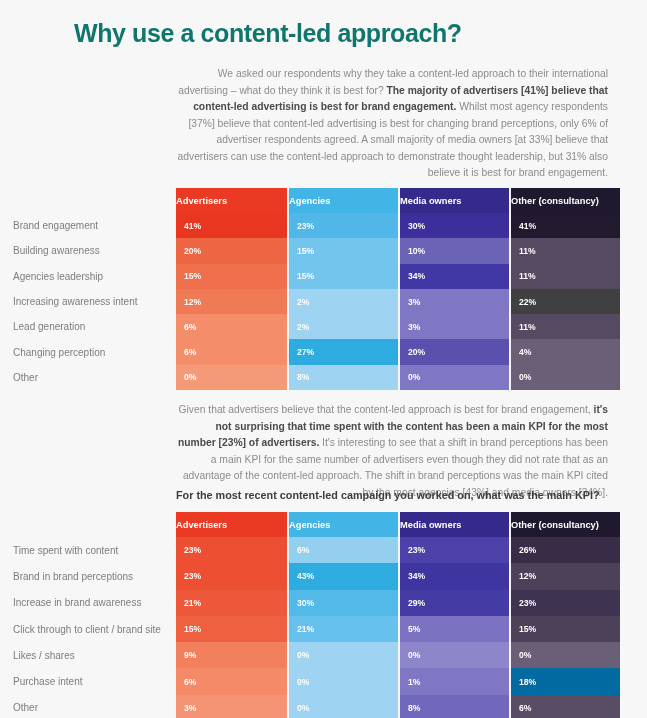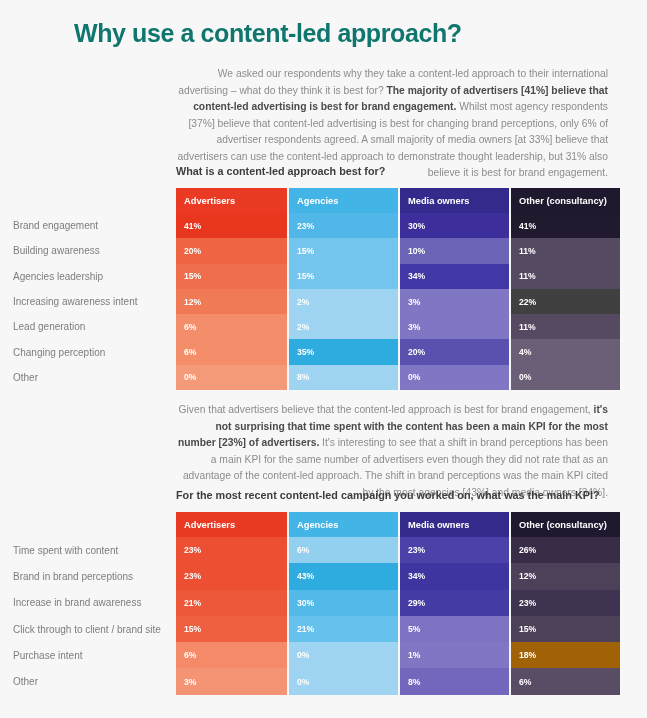--- a/index.html
+++ b/index.html
@@ -82,21 +82,21 @@
 
   .matrix th.corner {
     background: transparent;
     border: none;
   }
   .matrix th.colhead {
     color: #ffffff;
     font-size: 9.3px;
     font-weight: bold;
     text-align: left;
-    padding: 6px 0 6px 8px;
+    padding: 6px 0 6px 0;
     height: 13px;
     vertical-align: middle;
   }
   .matrix td.rowlabel {
     text-align: left;
     padding-right: 25px;
     font-size: 10px;
     color: #7d7d7d;
     background: transparent;
     white-space: nowrap;
@@ -119,21 +119,20 @@
 <body>
 
 <div class="page">
 
   <h1 class="title">Why use a content-led approach?</h1>
 
   <p class="para para-1">
     <span>We asked our respondents why they take a content-led approach to their international advertising – what do they think it is best for? </span><b>The majority of advertisers [41%] believe that content-led advertising is best for brand engagement.</b><span> Whilst most agency respondents [37%] believe that content-led advertising is best for changing brand perceptions, only 6% of advertiser respondents agreed. A small majority of media owners [at 33%] believe that advertisers can use the content-led approach to demonstrate thought leadership, but 31% also believe it is best for brand engagement.</span>
   </p>
 
-  <div class="subhead subhead-1">What is a content-led approach best for?</div>
 
   <div class="matrix matrix-1">
     <table>
       <colgroup>
         <col class="labelcol">
           <col class="datacol">
           <col class="datacol">
           <col class="datacol">
           <col class="datacol">
       </colgroup>
@@ -178,21 +177,21 @@
         <tr>
           <td class="rowlabel">Lead generation</td>
           <td class="cell" style="background:#f48e6a">6%</td>
           <td class="cell sep-a" style="background:#9ed4f1">2%</td>
           <td class="cell sep-a" style="background:#8077c4">3%</td>
           <td class="cell sep-a" style="background:#564a63">11%</td>
         </tr>
         <tr>
           <td class="rowlabel">Changing perception</td>
           <td class="cell" style="background:#f48e6a">6%</td>
-          <td class="cell sep-a" style="background:#2facdf">35%</td>
+          <td class="cell sep-a" style="background:#2facdf">27%</td>
           <td class="cell sep-a" style="background:#5a50ae">20%</td>
           <td class="cell sep-a" style="background:#6b5f78">4%</td>
         </tr>
         <tr>
           <td class="rowlabel">Other</td>
           <td class="cell" style="background:#f59a78">0%</td>
           <td class="cell sep-a" style="background:#9ed4f1">8%</td>
           <td class="cell sep-a" style="background:#8077c4">0%</td>
           <td class="cell sep-a" style="background:#6b5f78">0%</td>
         </tr>
@@ -247,25 +246,32 @@
           <td class="cell sep-a" style="background:#3e3350">23%</td>
         </tr>
         <tr>
           <td class="rowlabel">Click through to client / brand site</td>
           <td class="cell" style="background:#ee6040">15%</td>
           <td class="cell sep-a" style="background:#66c1ec">21%</td>
           <td class="cell sep-a" style="background:#7b72c1">5%</td>
           <td class="cell sep-a" style="background:#4d4159">15%</td>
         </tr>
         <tr>
+          <td class="rowlabel">Likes / shares</td>
+          <td class="cell" style="background:#f2805c">9%</td>
+          <td class="cell sep-a" style="background:#9ed4f1">0%</td>
+          <td class="cell sep-a" style="background:#8e86cb">0%</td>
+          <td class="cell sep-a" style="background:#6b5f78">0%</td>
+        </tr>
+        <tr>
           <td class="rowlabel">Purchase intent</td>
           <td class="cell" style="background:#f48a68">6%</td>
           <td class="cell sep-a" style="background:#9ed4f1">0%</td>
           <td class="cell sep-a" style="background:#8077c4">1%</td>
-          <td class="cell sep-a" style="background:#a16207">18%</td>
+          <td class="cell sep-a" style="background:#0369a1">18%</td>
         </tr>
         <tr>
           <td class="rowlabel">Other</td>
           <td class="cell" style="background:#f59474">3%</td>
           <td class="cell sep-a" style="background:#9ed4f1">0%</td>
           <td class="cell sep-a" style="background:#7168bd">8%</td>
           <td class="cell sep-a" style="background:#594d66">6%</td>
         </tr>
       </tbody>
     </table>

